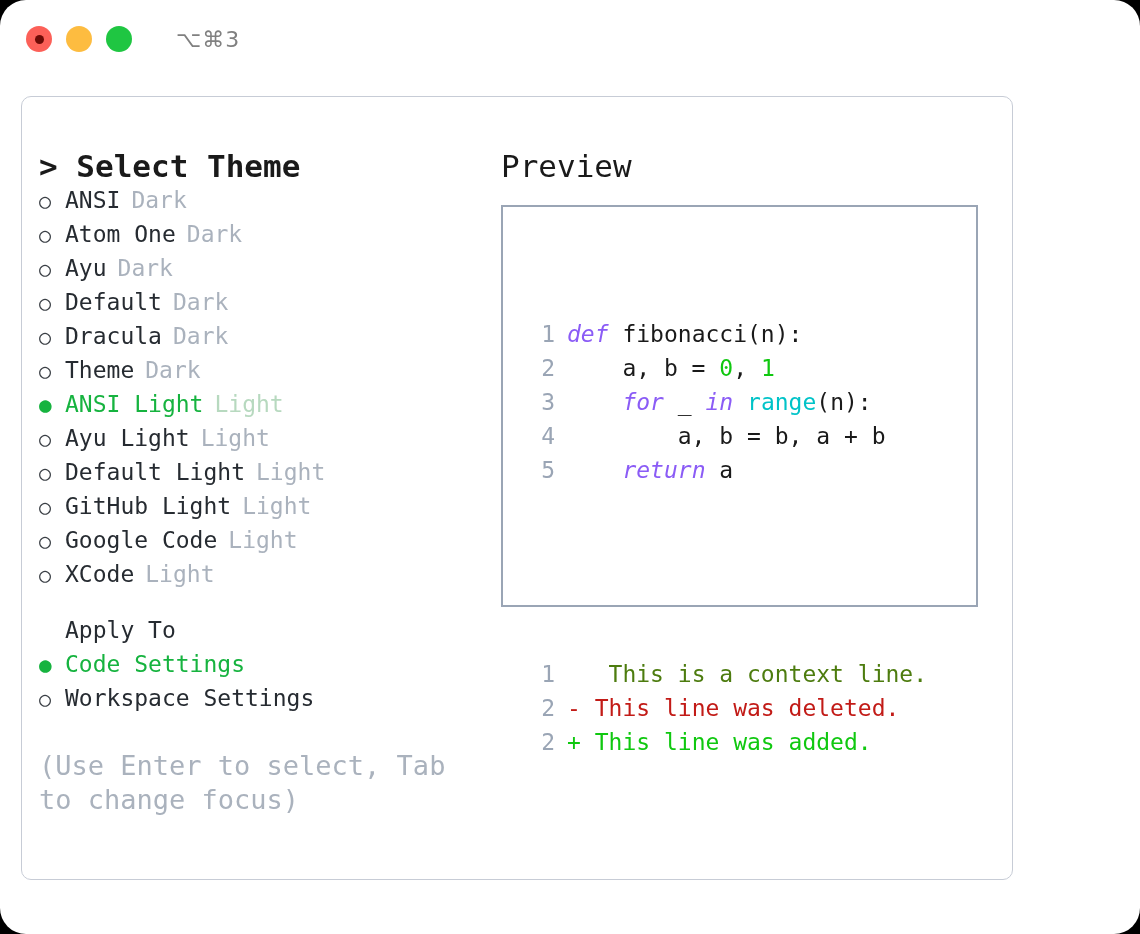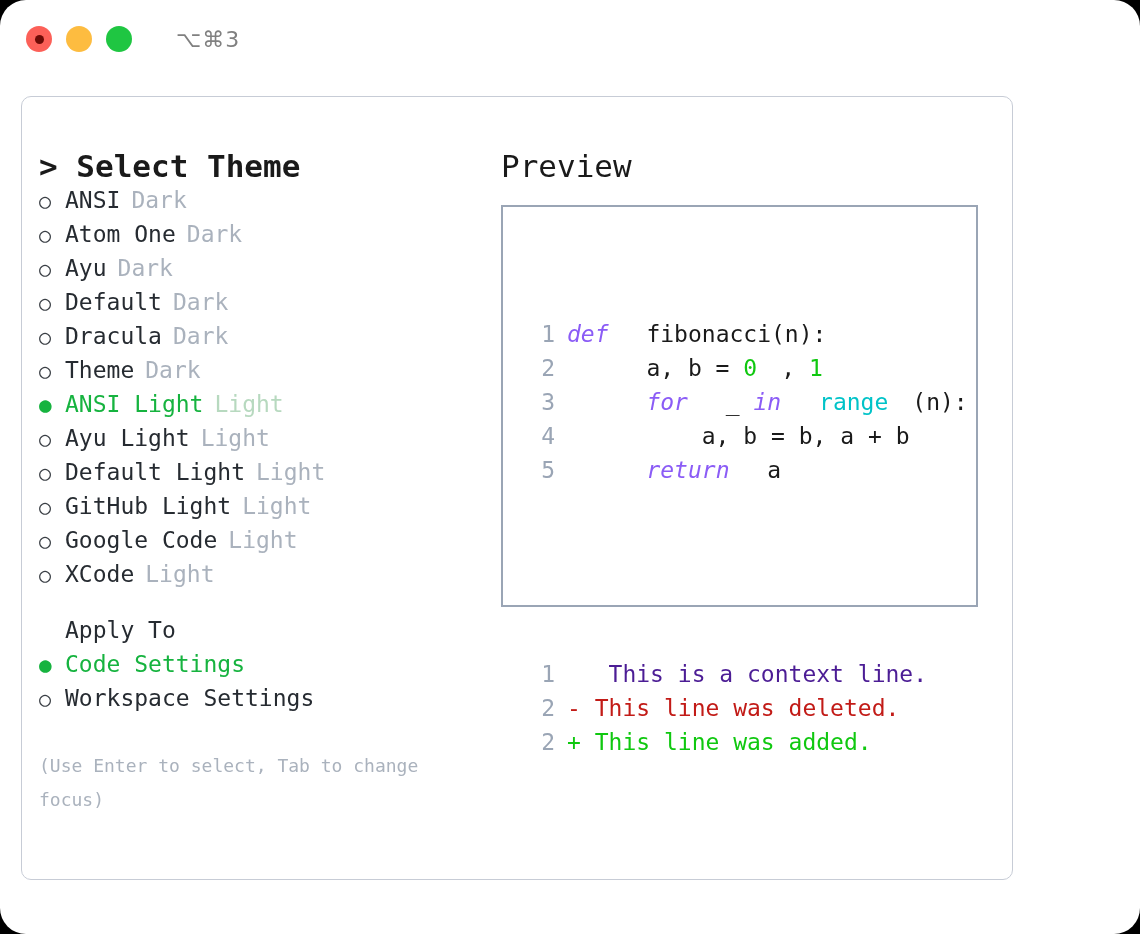--- a/index.html
+++ b/index.html
@@ -134,21 +134,21 @@
     color: #aab2bd;
     margin-left: 11px;
   }
   .variant.sel { color: #b7d9bf; }
 
   .spacer-sm { height: 22px; }
   .spacer-md { height: 34px; }
 
   
   .hint {
-    font-size: 18px;
+    font-size: 27px;
     line-height: 34px;
     color: #aab2bd;
     width: 412px;
     white-space: pre-wrap;
   }
 
   
   .preview-box {
     position: absolute;
     left: 479px;
@@ -172,22 +172,22 @@
     display: inline-block;
     width: 29px;
     flex: 0 0 29px;
     text-align: right;
     color: #9aa5b5;
     margin-right: 12px;
   }
   .tok-kw   { color: #8b5cf6; font-style: italic; }
   .tok-fn   { color: #00c3c8; }
   .tok-num  { color: #10c810; }
-  .tok-txt  { color: #1a1a1a; margin-left: 24px; }
-  .tok-ctx  { color: #4c1d95; }
+  .tok-txt  { color: #1a1a1a; }
+  .tok-ctx  { color: #4d7c0f; }
   .tok-del  { color: #c21b17; }
   .tok-add  { color: #10c810; }
   .gap-line { height: 34px; }
 </style>
 </head>
 <body>
 
 <div class="screen">
 
   <div class="titlebar">

